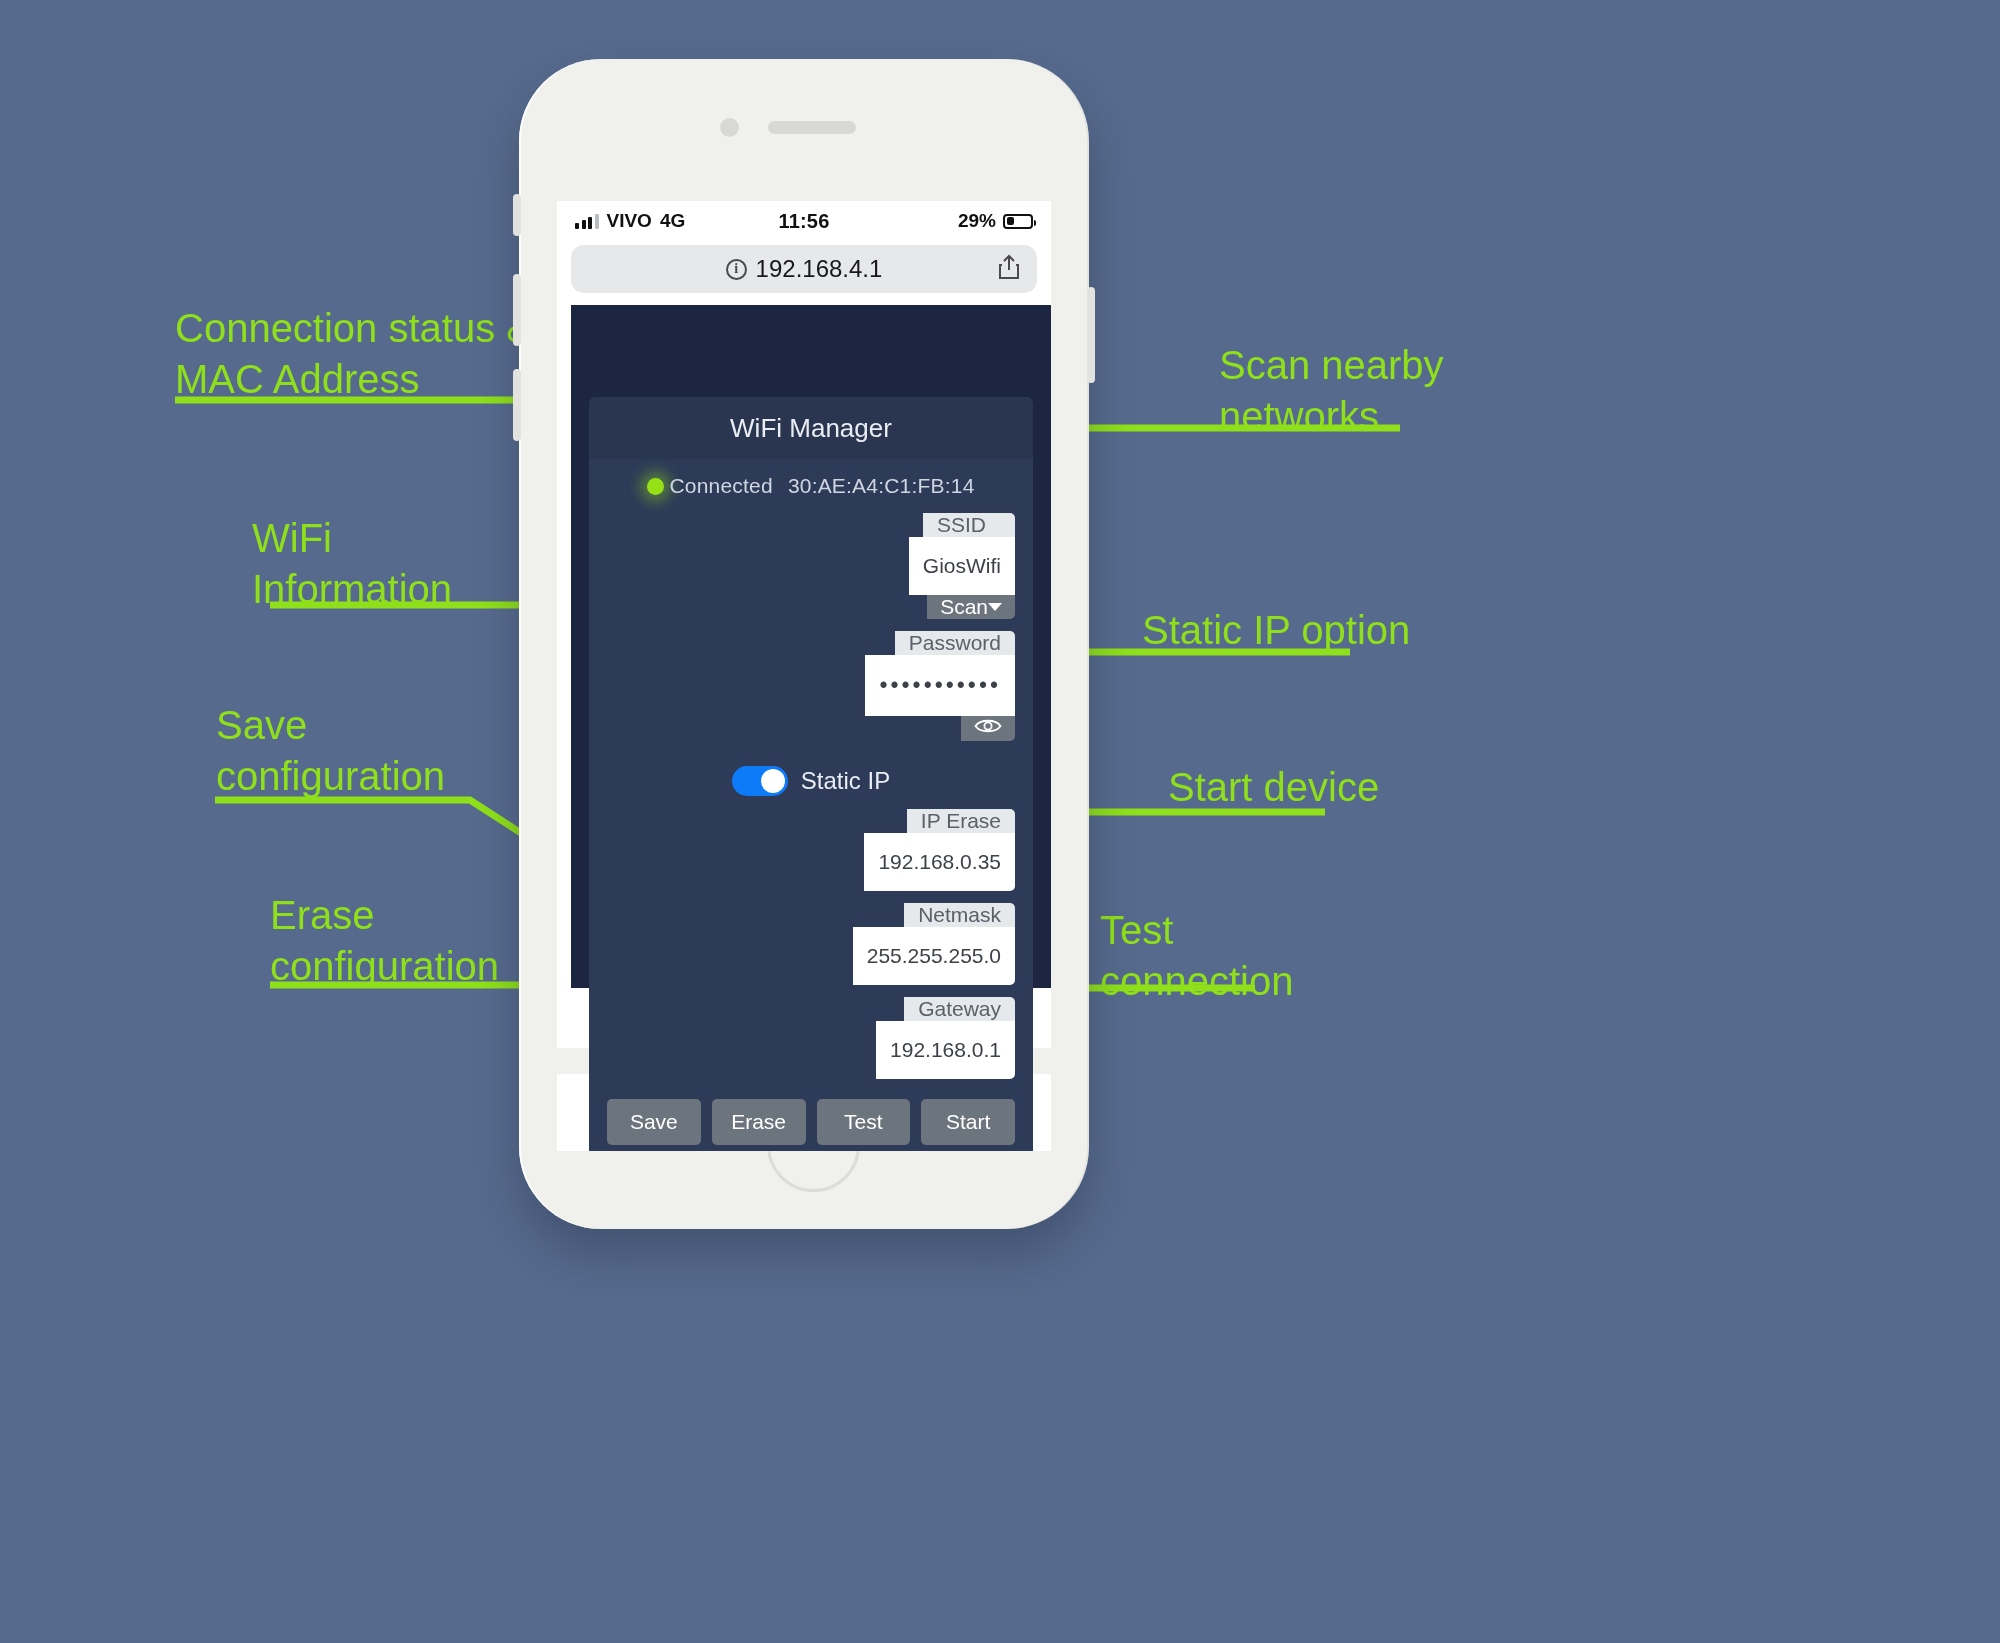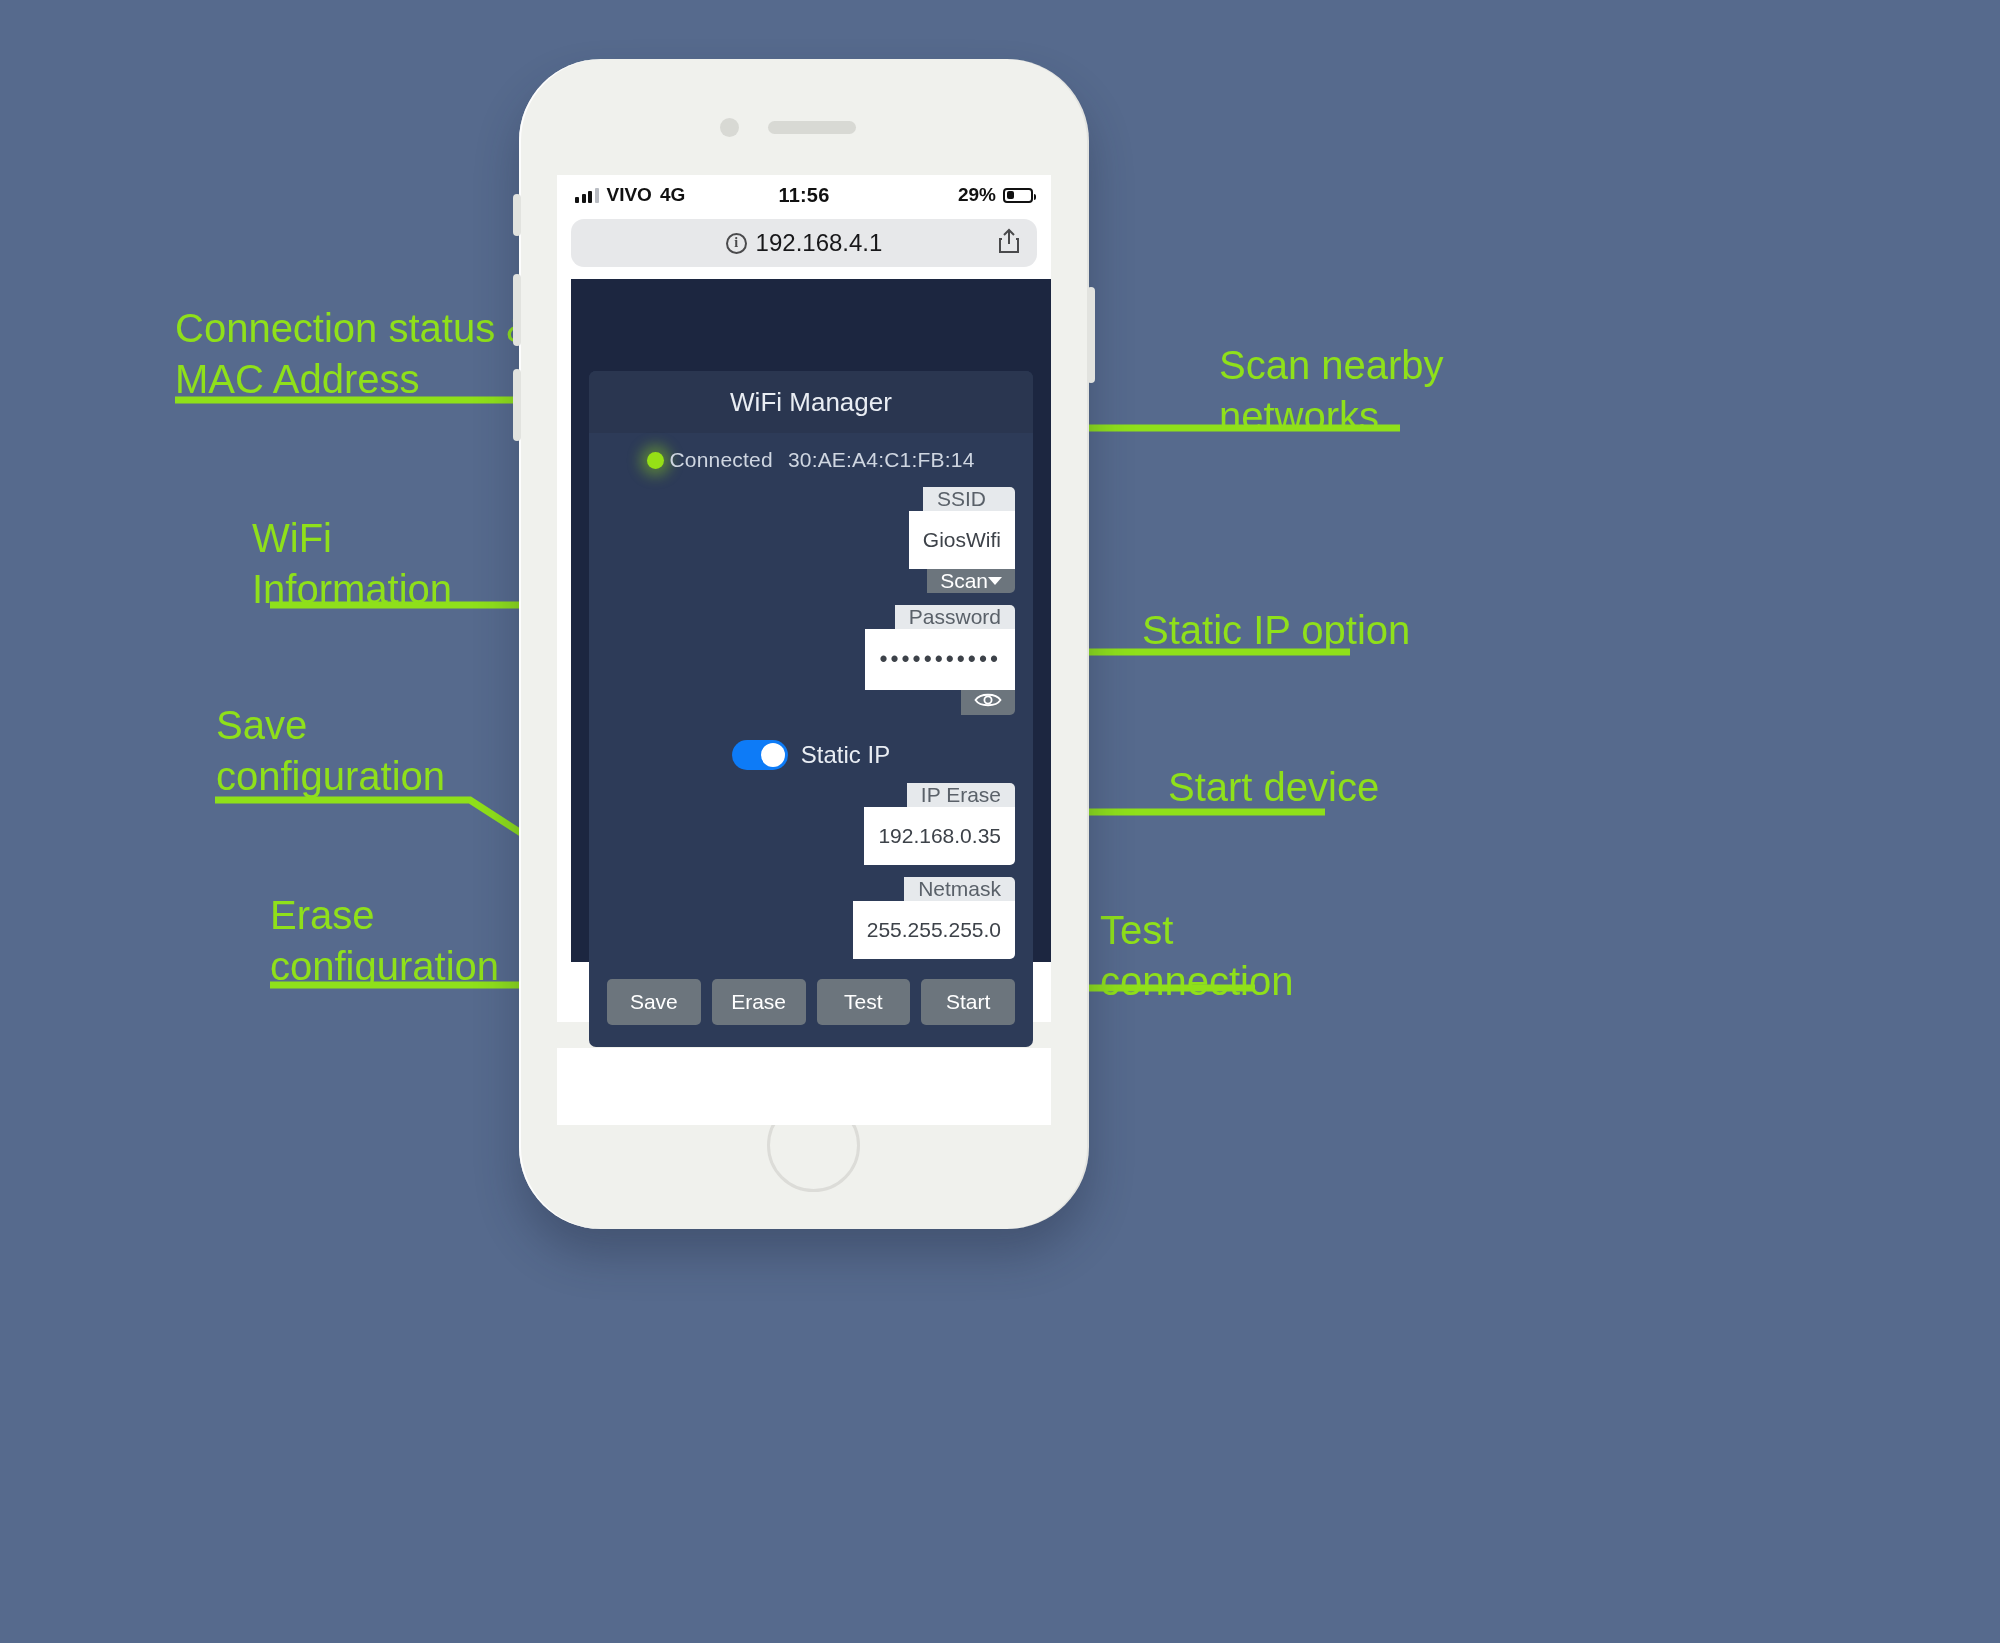--- a/index.html
+++ b/index.html
@@ -29,21 +29,21 @@
   .btn-volup{left:-6px;top:215px;width:8px;height:72px;}
   .btn-voldn{left:-6px;top:310px;width:8px;height:72px;}
   .btn-power{right:-6px;top:228px;width:8px;height:96px;}
 
   .camera{position:absolute;left:201px;top:59px;width:19px;height:19px;border-radius:50%;background:#d8d9d4;}
   .speaker{position:absolute;left:249px;top:62px;width:88px;height:13px;border-radius:7px;background:#d8d9d4;}
   .home{position:absolute;left:248px;top:1040px;width:93px;height:93px;border-radius:50%;border:3px solid #dcdcd8;box-sizing:border-box;}
 
   
   .screen{
-    position:absolute;left:38px;top:116px;width:494px;height:950px;
+    position:absolute;left:38px;top:142px;width:494px;height:950px;
     background:#ffffff;overflow:hidden;
   }
   
   .statusbar{height:40px;display:flex;align-items:center;padding:0 18px;background:#fff;position:relative;}
   .sb-left{display:flex;align-items:center;gap:8px;font-size:19px;font-weight:600;color:#111;}
   .bars{display:flex;align-items:flex-end;gap:2.5px;height:15px;}
   .bars i{width:4px;background:#111;border-radius:1px;display:block;}
   .bars i:nth-child(1){height:6px;}
   .bars i:nth-child(2){height:9px;}
   .bars i:nth-child(3){height:12px;}
@@ -243,20 +243,24 @@
           <div class="fgroup">
             <div class="fg-label">IP Erase</div>
             <div class="fg-input">192.168.0.35</div>
           </div>
 
           <div class="fgroup">
             <div class="fg-label">Netmask</div>
             <div class="fg-input">255.255.255.0</div>
           </div>
 
+          <div class="fgroup">
+            <div class="fg-label">Gateway</div>
+            <div class="fg-input">192.168.0.1</div>
+          </div>
 
           <div class="btn-row">
             <div class="abtn">Save</div>
             <div class="abtn">Erase</div>
             <div class="abtn">Test</div>
             <div class="abtn">Start</div>
           </div>
 
         </div>
       </div>

